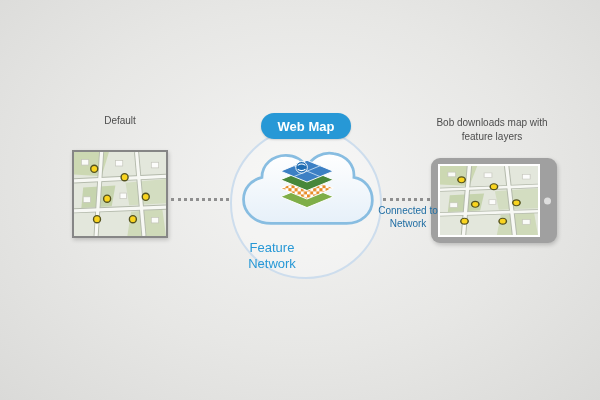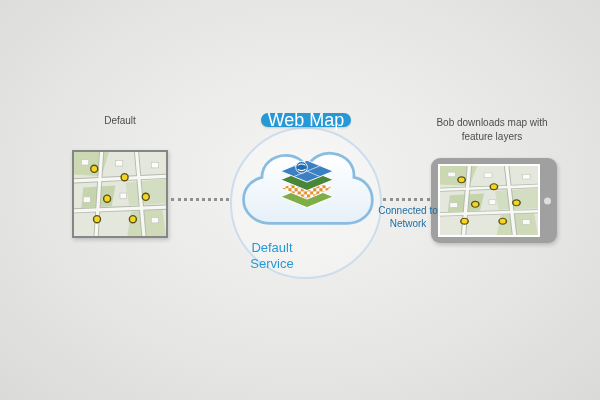--- a/index.html
+++ b/index.html
@@ -22,23 +22,23 @@
   .dotted{position:absolute;border-top:3px dotted #8f8f8f;height:0;}
   .left-connector{left:171px;top:198px;width:58px;}
   .right-connector{left:383px;top:198px;width:47px;}
 
   .service-circle{
     position:absolute;left:230px;top:127px;width:152px;height:152px;
     border:2px solid #cddded;border-radius:50%;
     background:rgba(255,255,255,0.30);box-sizing:border-box;z-index:1;
   }
   .webmap-badge{
-    position:absolute;left:261px;top:113px;width:90px;height:14px;
+    position:absolute;left:261px;top:113px;width:90px;height:26px;
     background:#2798d6;border-radius:13px;color:#fff;
-    font-size:18px;font-weight:normal;display:flex;align-items:center;justify-content:center;
+    font-size:13px;font-weight:bold;display:flex;align-items:center;justify-content:center;
     z-index:4;box-shadow:0 1px 2px rgba(0,0,0,.15);
   }
   .cloud-wrap{position:absolute;left:238px;top:148px;width:138px;height:96px;z-index:2;}
   .layers-wrap{position:absolute;left:276px;top:158px;width:62px;height:67px;z-index:3;}
   .feature-service-label{
     position:absolute;left:232px;top:240px;width:80px;text-align:center;
     color:#2798d6;font-size:13px;line-height:1.25;z-index:3;
   }
   .connected-label{
     position:absolute;left:377px;top:204px;width:62px;text-align:center;
@@ -151,21 +151,21 @@
         <polygon points="40,2 74,16 40,30 6,16" fill="#3c80c4" stroke="#ffffff" stroke-width="1.2"></polygon>
         <path d="M23,23 L57,9 M23,9 L57,23" stroke="#bcd7ee" stroke-width="1.2" fill="none"></path>
       </g>
       <g>
         <circle cx="33" cy="12" r="7.5" fill="#1f6db3" stroke="#ffffff" stroke-width="1.2"></circle>
         <path d="M28,9.5 q5,-3.5 10,0 M28,14.5 q5,3.5 10,0" stroke="#ffffff" stroke-width="1.4" fill="none"></path>
       </g>
     </svg>
   </div>
 
-  <div class="feature-service-label">Default Service</div>
+  <div class="feature-service-label">Feature Network</div>
 
   <div class="dotted right-connector"></div>
   <div class="connected-label">Connected to Network</div>
 
   <div class="lbl bob-label">Bob downloads map with feature layers</div>
   <div class="tablet">
     <div class="tablet-screen">
       <svg viewBox="0 0 100 90" preserveAspectRatio="none">
         <use href="#map-art"></use>
       </svg>

